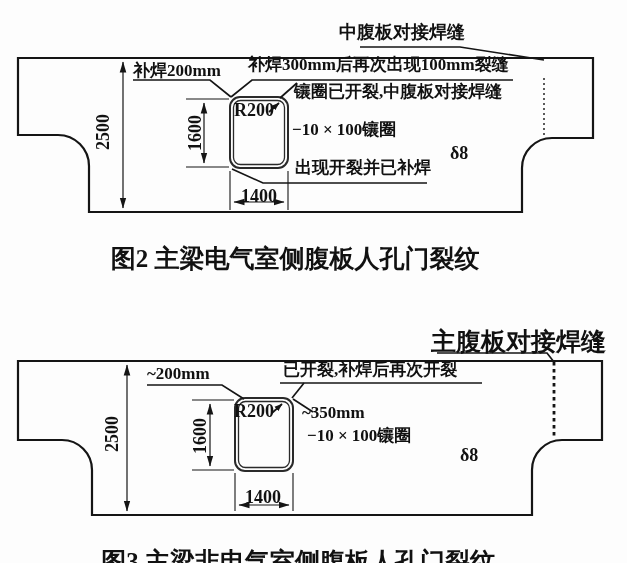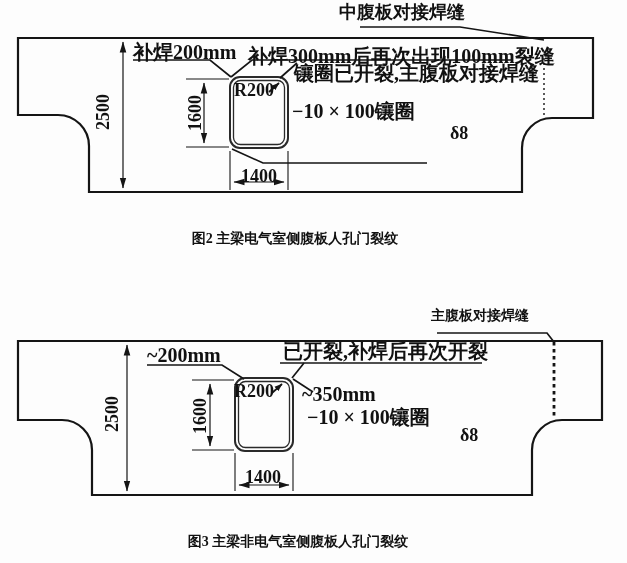--- a/index.html
+++ b/index.html
@@ -1,30 +1,30 @@
 <!DOCTYPE html>
 <html><head>
 <meta charset="utf-8">
 <style>
   html,body{margin:0;padding:0;}
   body{width:627px;height:563px;position:relative;background:#fdfdfd;overflow:hidden;
        font-family:"Liberation Serif","DejaVu Serif",serif;color:#111;}
-  .stage{position:absolute;inset:0;}
+  .stage{position:absolute;inset:0;margin-top:20px;}
   svg{position:absolute;left:0;top:0;}
   .plate{fill:none;stroke:#151515;stroke-width:2.2;}
   .hole-o{fill:none;stroke:#2a2a2a;stroke-width:2;}
   .hole-i{fill:none;stroke:#2a2a2a;stroke-width:1.3;}
   .dim{stroke:#151515;stroke-width:1.2;}
   .ext{stroke:#151515;stroke-width:1.1;}
   .ldr{fill:none;stroke:#151515;stroke-width:1.7;}
   .dot-thin{stroke:#151515;stroke-width:1.4;stroke-dasharray:2 3;}
   .dot-bold{stroke:#151515;stroke-width:2.8;stroke-dasharray:3.5 3.5;}
-  .lbl{position:absolute;font-weight:bold;font-size:20px;line-height:1.05;white-space:nowrap;}
+  .lbl{position:absolute;font-weight:bold;font-size:17px;line-height:1.05;white-space:nowrap;}
   .s18{font-size:18px;}
-  .s19{font-size:14px;}
+  .s19{font-size:25px;}
   .c{transform:translate(-50%,-50%);}
   .v{transform:translate(-50%,-50%) rotate(-90deg);}
   .it{}
 </style>
 </head>
 <body>
 
 <div class="stage">
 
   <svg width="627" height="563" viewBox="0 0 627 563">
@@ -73,25 +73,26 @@
       <path class="ldr" d="M147,365 H222 L244,379"></path>
       <path class="ldr" d="M280,363 H482"></path>
       <path class="ldr" d="M304,363 L292,378"></path>
       <path class="ldr" d="M293,379 L313,392"></path>
       <line class="ldr" x1="272" y1="393" x2="282" y2="384" stroke-width="1.2" marker-end="url(#ahs)"></line>
     </g>
   </svg>
 
   <div class="lbl s18" style="left:339px;top:3px">中腹板对接焊缝</div>
   <div class="lbl" style="left:133px;top:42px">补焊200mm</div>
-  <div class="lbl" style="left:248px;top:46px">补焊300mm后再次出现100mm裂缝</div>
-  <div class="lbl" style="left:294px;top:63px">镶圈已开裂,主腹板对接焊缝</div>
+  <div class="lbl" style="left:248px;top:36px">补焊300mm后再次出现100mm裂缝</div>
+  <div class="lbl" style="left:294px;top:63px">镶圈已开裂,中腹板对接焊缝</div>
   <div class="lbl s18" style="left:234px;top:81px">R200</div>
   <div class="lbl" style="left:292px;top:101px">−10 × 100镶圈</div>
   <div class="lbl s18 it" style="left:450px;top:124px">δ8</div>
+  <div class="lbl" style="left:295px;top:139px">出现开裂并已补焊</div>
   <div class="lbl v s18" style="left:103px;top:112px">2500</div>
   <div class="lbl v s18" style="left:195px;top:113px">1600</div>
   <div class="lbl c s18" style="left:259px;top:176px">1400</div>
   <div class="lbl c s19" style="left:295px;top:239px">图2  主梁电气室侧腹板人孔门裂纹</div>
 
   <div class="lbl s19" style="left:431px;top:309px">主腹板对接焊缝</div>
   <div class="lbl" style="left:147px;top:345px">~200mm</div>
   <div class="lbl" style="left:283px;top:341px">已开裂,补焊后再次开裂</div>
   <div class="lbl s18" style="left:234px;top:382px">R200</div>
   <div class="lbl" style="left:302px;top:384px">~350mm</div>

